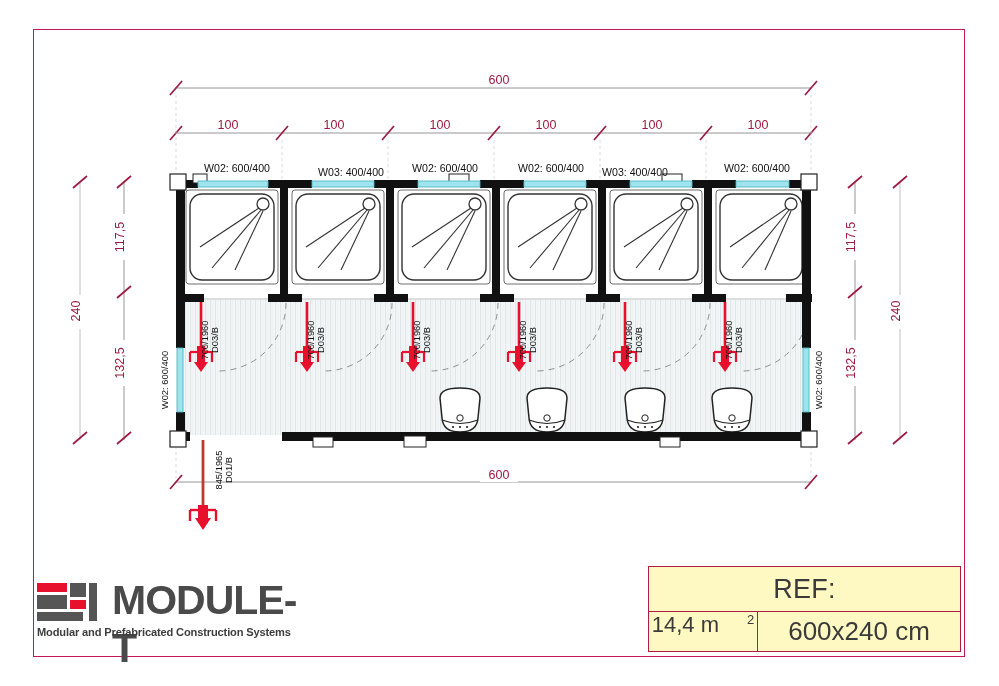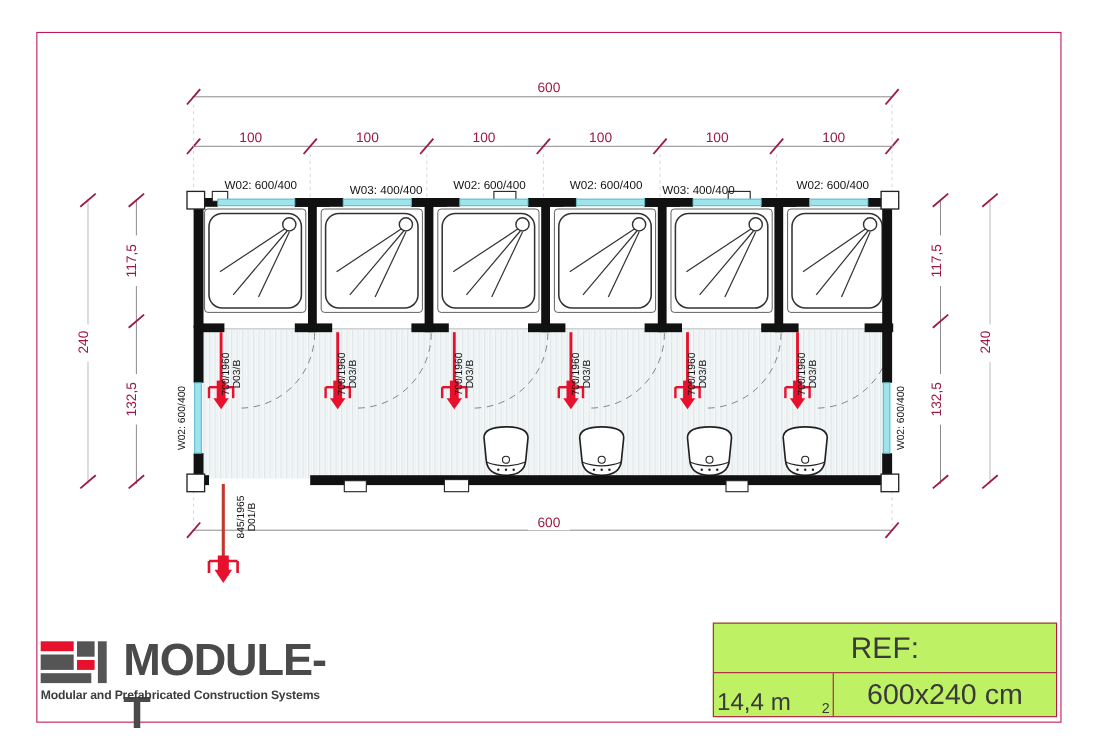--- a/index.html
+++ b/index.html
@@ -8,28 +8,28 @@
 
   #sheet{position:absolute;inset:0;}
 
   .frame{position:absolute;left:33px;top:29px;width:932px;height:628px;
          border:1.3px solid #c2185b;box-sizing:border-box;background:transparent;}
 
   svg.plan{position:absolute;left:0;top:0;width:999px;height:686px;}
 
   
   .titleblock{position:absolute;left:648px;top:566px;width:313px;height:86px;
-              border:1.4px solid #b01c44;box-sizing:border-box;background:#bef264;
+              border:1.4px solid #b01c44;box-sizing:border-box;background:#fef9c3;
               display:flex;flex-direction:column;}
   .tb-row1{flex:0 0 44px;display:flex;align-items:center;justify-content:center;
            border-bottom:1.2px solid #b01c44;}
   .tb-row2{flex:1;display:flex;}
   .tb-ref-label{font-size:27px;color:#3a3a3a;letter-spacing:.2px;}
   .tb-ref-value{font-size:27px;color:#e8112d;letter-spacing:.2px;margin-left:7px;}
-  .tb-area{flex:0 0 108px;display:flex;align-items:flex-end;justify-content:center;
+  .tb-area{flex:0 0 108px;display:flex;align-items:flex-start;justify-content:center;
            border-right:1.2px solid #b01c44;font-size:22px;color:#3a3a3a;gap:28px;}
   .tb-dims{flex:1;display:flex;align-items:center;justify-content:center;
            font-size:26px;color:#3a3a3a;}
   .tb-area sup{font-size:13px;vertical-align:super;}
 
   
   .logo{position:absolute;left:36px;top:580px;width:280px;height:62px;}
   .logo-mark{position:absolute;left:0;top:2px;width:78px;height:40px;}
   .logo-word{position:absolute;left:76px;top:-4px;font-size:41px;font-weight:bold;
              letter-spacing:-1px;color:#4a4a4a;line-height:48px;

